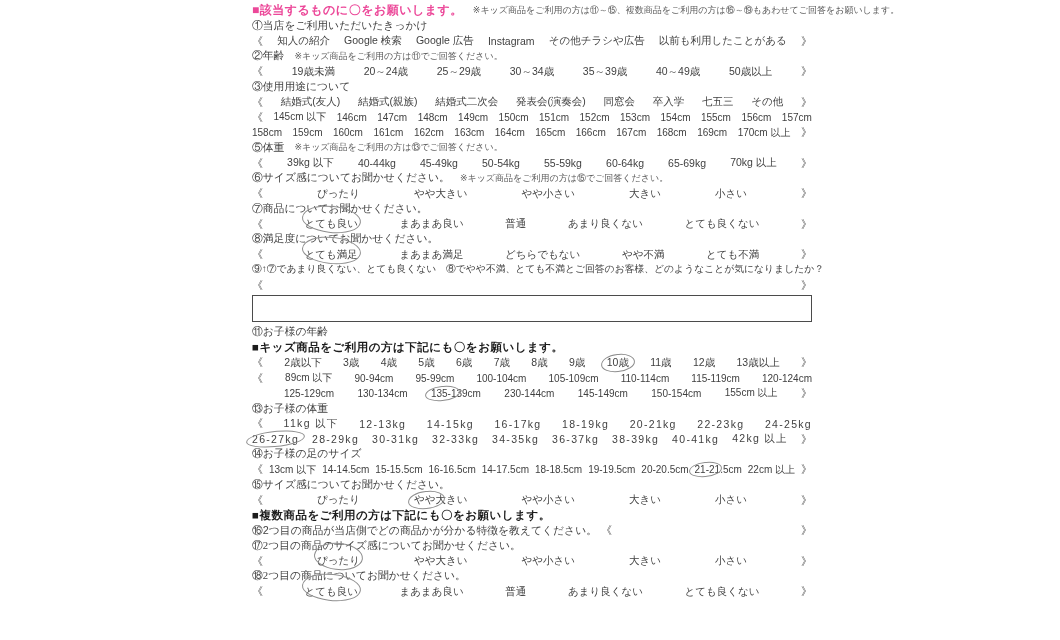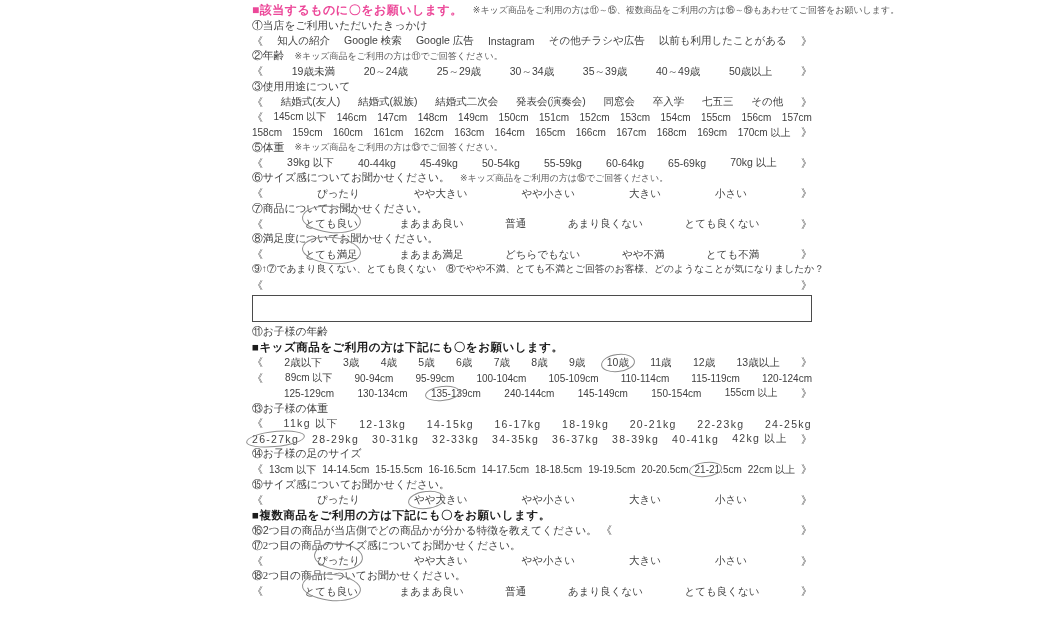--- a/index.html
+++ b/index.html
@@ -221,21 +221,21 @@
       <span class="opt">100-104cm</span>
       <span class="opt">105-109cm</span>
       <span class="opt">110-114cm</span>
       <span class="opt">115-119cm</span>
       <span class="opt">120-124cm</span>
     </div>
   <div class="row optrow dense indent">
       <span class="opt">125-129cm</span>
       <span class="opt">130-134cm</span>
       <span class="opt circled part-left">135-139cm</span>
-      <span class="opt">240-144cm</span>
+      <span class="opt">230-144cm</span>
       <span class="opt">145-149cm</span>
       <span class="opt">150-154cm</span>
       <span class="opt">155cm 以上</span>
       <span class="br-close">》</span>
     </div>
 
   <div class="row qlabel">
     <span class="label">⑬お子様の体重</span>
   </div>
   <div class="row optrow ls">

